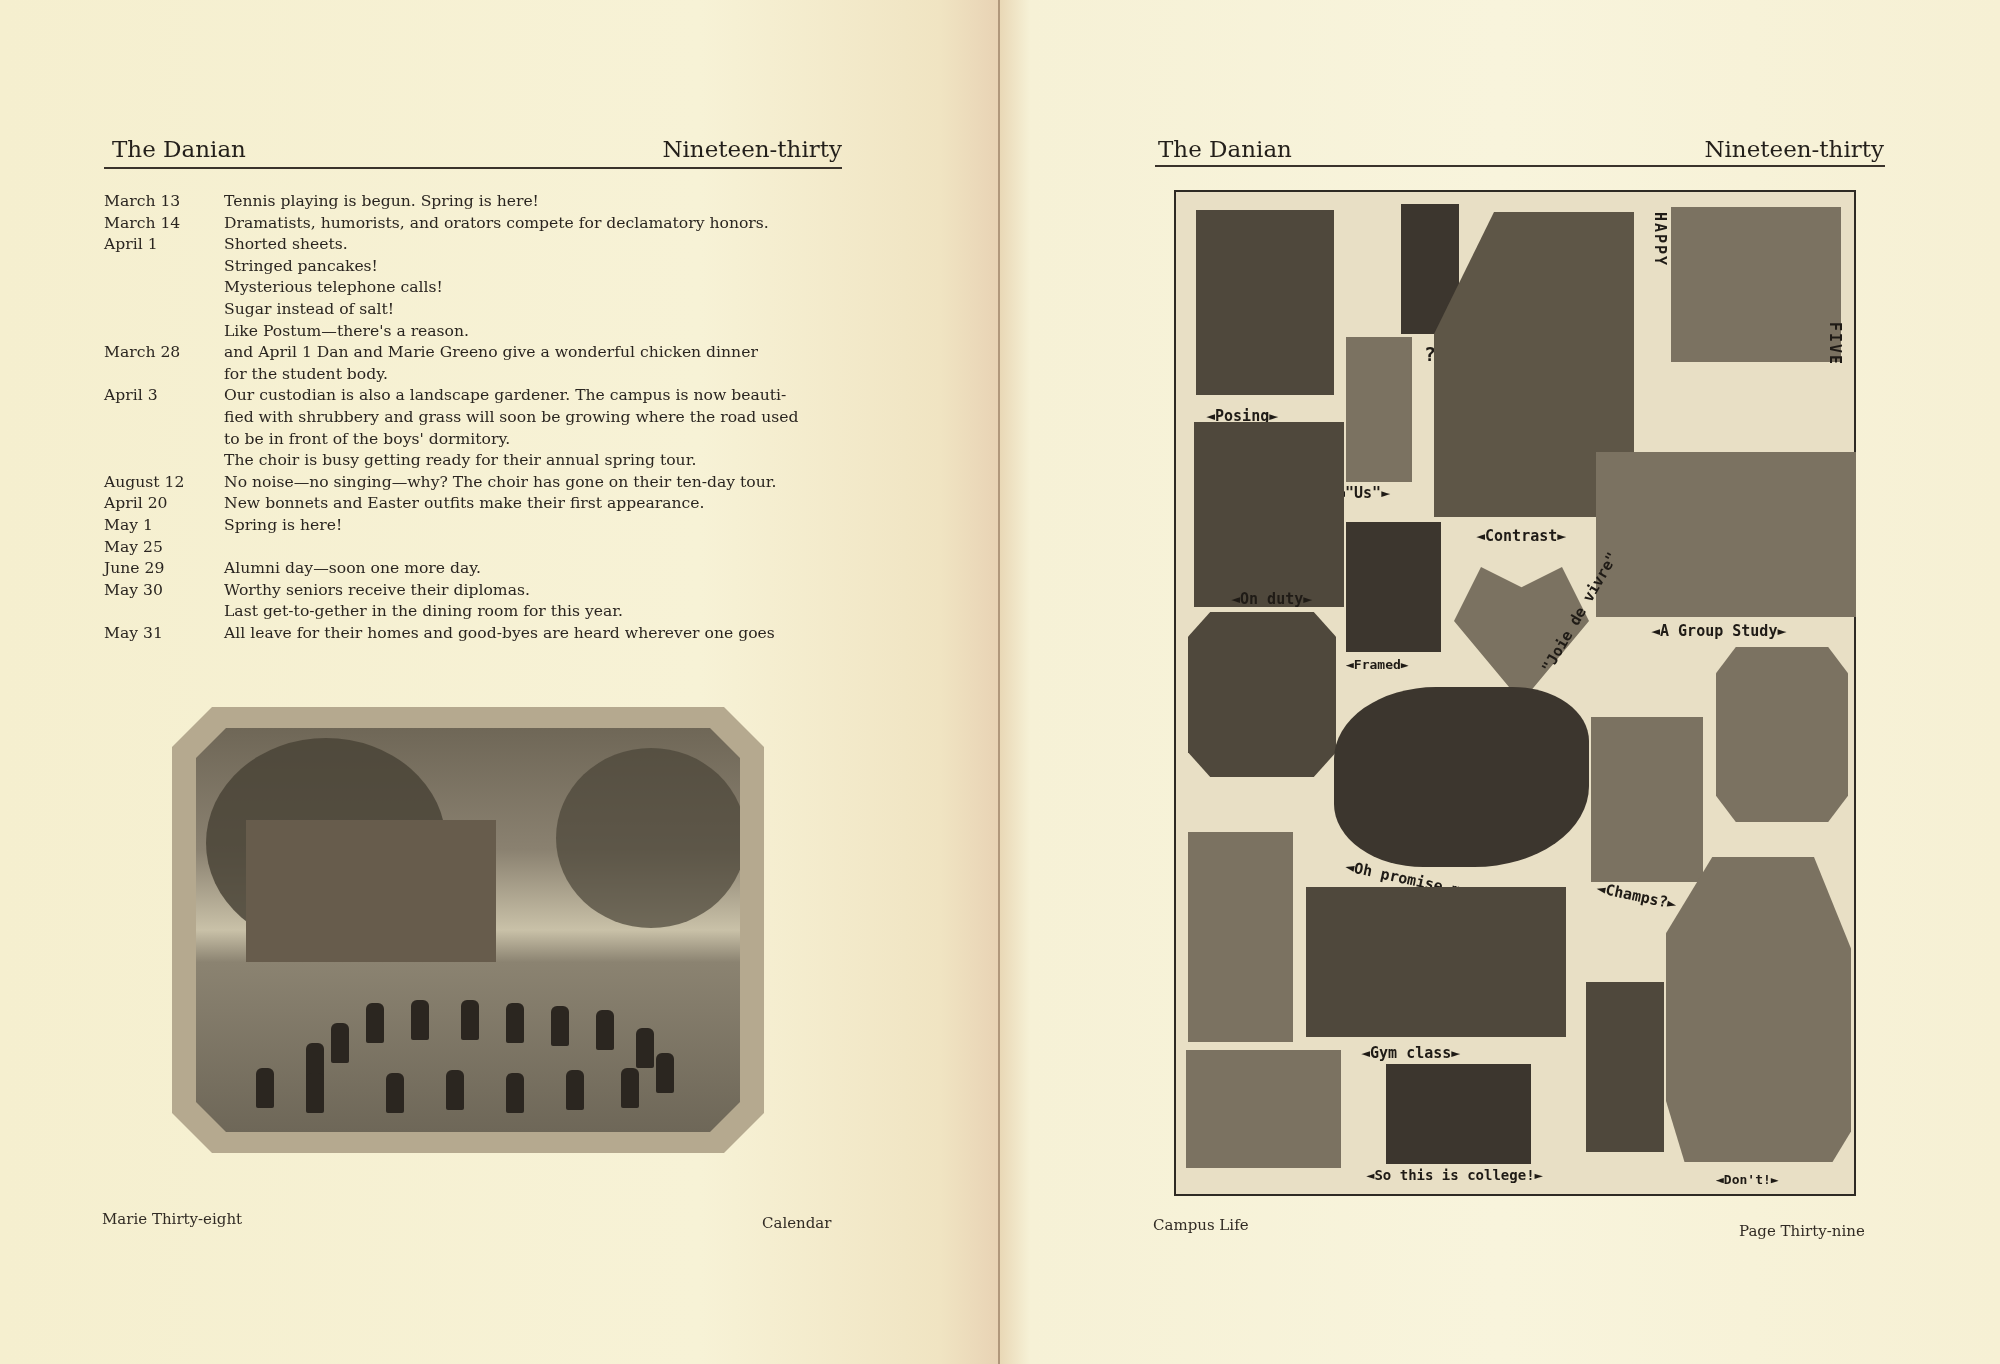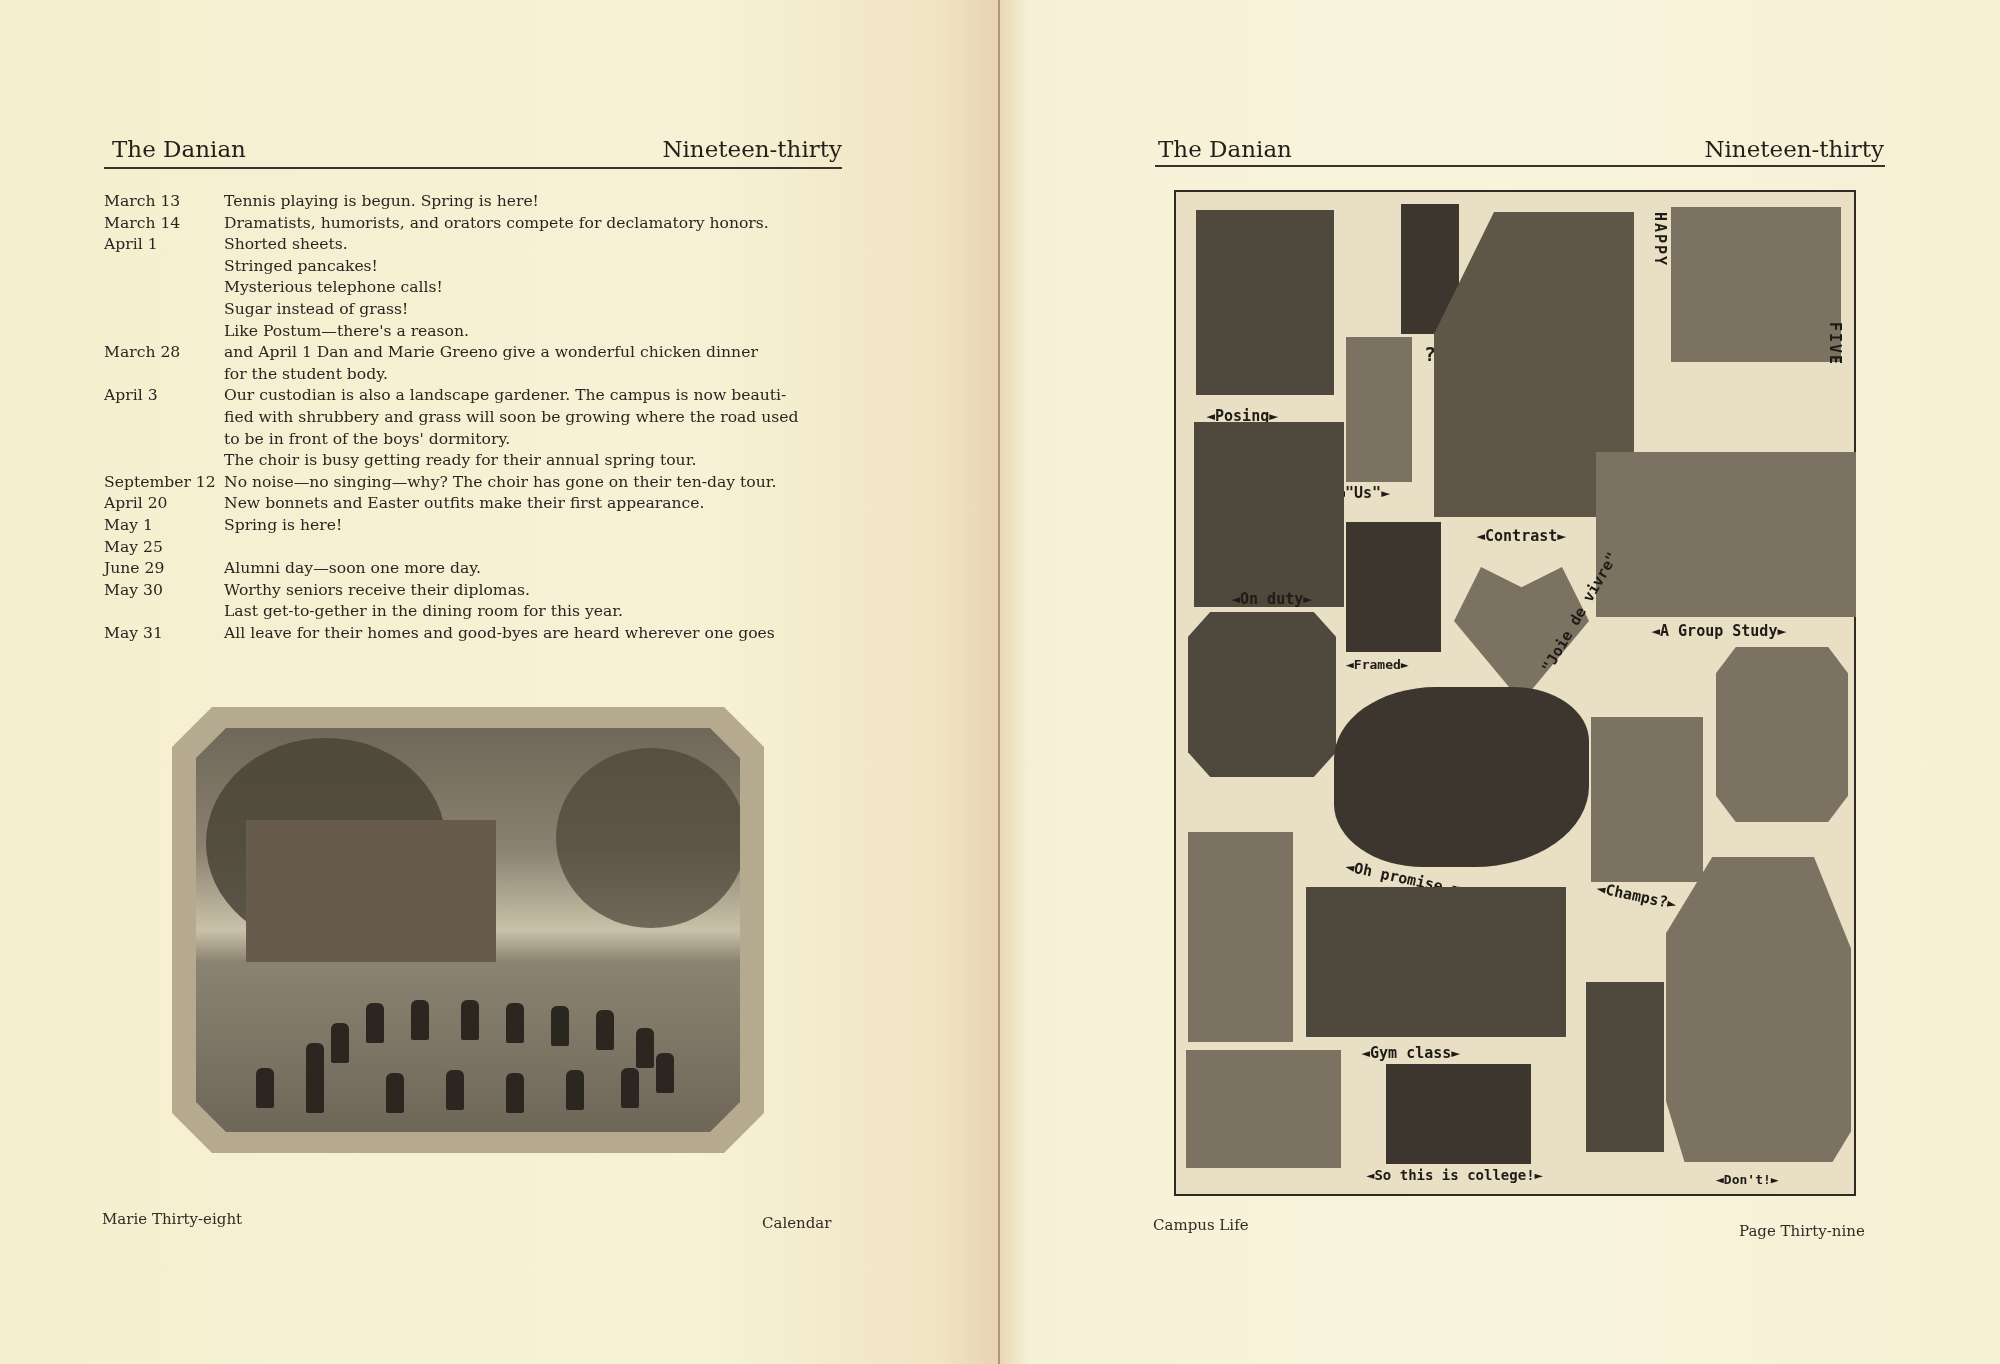--- a/index.html
+++ b/index.html
@@ -55,21 +55,21 @@
       <div class="row">
         <span class="date"></span>
         <span class="event">Stringed pancakes!</span>
       </div>
       <div class="row">
         <span class="date"></span>
         <span class="event">Mysterious telephone calls!</span>
       </div>
       <div class="row">
         <span class="date"></span>
-        <span class="event">Sugar instead of grass!</span>
+        <span class="event">Sugar instead of salt!</span>
       </div>
       <div class="row">
         <span class="date"></span>
         <span class="event">Like Postum—there's a reason.</span>
       </div>
       <div class="row">
         <span class="date">March 28</span>
         <span class="event">and April 1  Dan and Marie Greeno give a wonderful chicken dinner</span>
       </div>
       <div class="row">
@@ -86,21 +86,21 @@
       </div>
       <div class="row">
         <span class="date"></span>
         <span class="event">to be in front of the boys' dormitory.</span>
       </div>
       <div class="row">
         <span class="date"></span>
         <span class="event">The choir is busy getting ready for their annual spring tour.</span>
       </div>
       <div class="row">
-        <span class="date">September 12</span>
+        <span class="date">August 12</span>
         <span class="event">No noise—no singing—why?  The choir has gone on their ten-day tour.</span>
       </div>
       <div class="row">
         <span class="date">April 20</span>
         <span class="event">New bonnets and Easter outfits make their first appearance.</span>
       </div>
       <div class="row">
         <span class="date">May  1</span>
         <span class="event">Spring is here!</span>
       </div>

